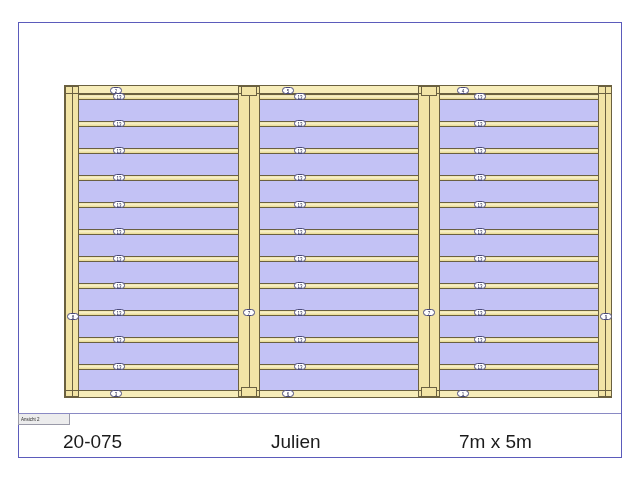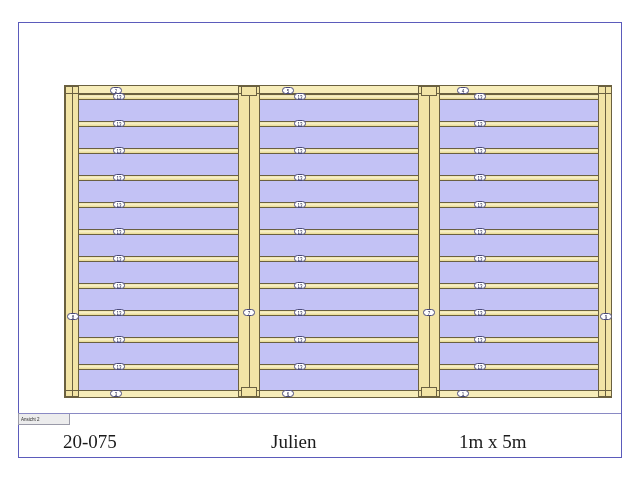--- a/index.html
+++ b/index.html
@@ -108,21 +108,21 @@
     left:0; right:0; bottom:0;
     height:44px;
     border-top:1px solid #8a8ac4;
     box-sizing:border-box;
   }
   .title-cell{
     position:absolute;
     bottom:4px;
     font-size:19px;
     color:#1b1b1b;
-    font-family:Liberation Serif, serif;
+    font-family:Liberation Sans, sans-serif;
     white-space:nowrap;
   }
   #t-project{ left:44px; }
   #t-name   { left:252px; }
   #t-size   { left:440px; }
 
   
   #viewbox{
     position:absolute;
     left:-1px; top:390px;
@@ -255,17 +255,17 @@
     <div class="tag" style="left:455px; top:313px;">13</div>
     <div class="tag" style="left:455px; top:340px;">13</div>
 
     <div id="viewbox">
       <span id="viewlabel">Ansicht  2</span>
     </div>
 
     <div id="titleblock">
       <span class="title-cell" id="t-project">20-075</span>
       <span class="title-cell" id="t-name">Julien</span>
-      <span class="title-cell" id="t-size">1m x 5m</span>
+      <span class="title-cell" id="t-size">7m x 5m</span>
     </div>
 
   </div>
 </div>
 
 </body></html>

